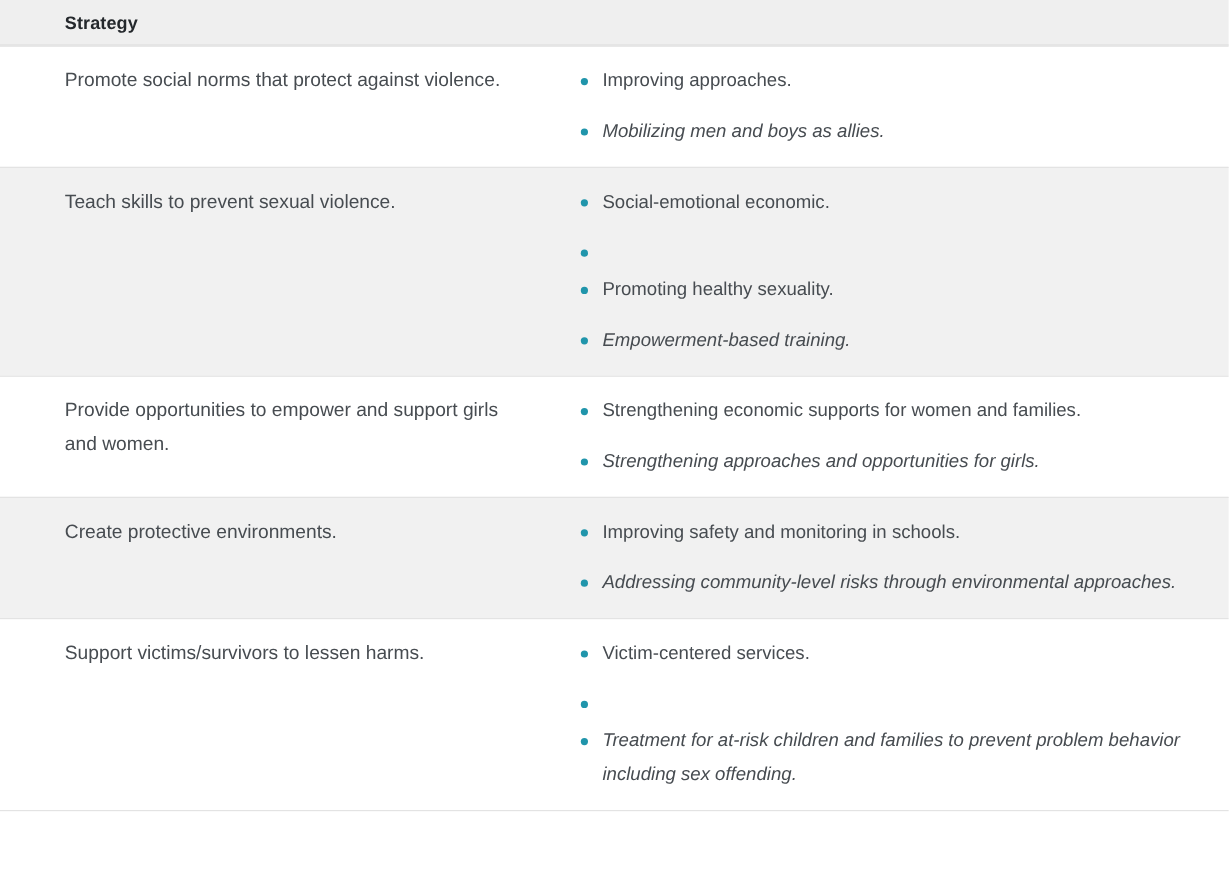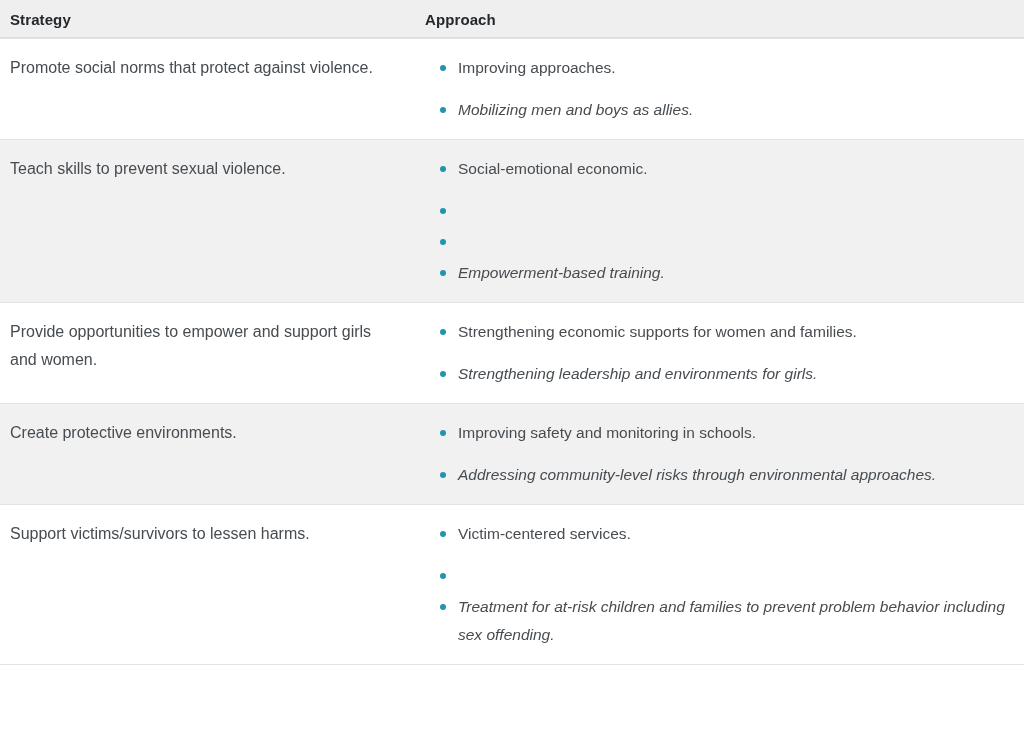--- a/index.html
+++ b/index.html
@@ -18,20 +18,21 @@
     color:var(--text);
   }
   .table{
     width:1024px;
     border-bottom:1px solid var(--border);
   }
   .row{
     display:grid;
     grid-template-columns:415px 1fr;
     border-top:1px solid transparent;
+    padding-left:44px;
   }
   .row + .row{border-top:1px solid var(--border);gap:12px;}
   .header-row{
     background:var(--header-bg);
     border-bottom:1px solid #DEDEDE;
     height:38px;
     align-items:center;
   }
   .header-cell{
     font-size:15px;
@@ -67,21 +68,20 @@
     margin:11px 12px 0 0;
   }
 </style>
 </head>
 <body>
 
 <div class="table">
 
   <div class="row header-row">
     <div class="header-cell">Strategy</div>
-    <div class="header-cell">Approach</div>
   </div>
 
   <div class="row body-row">
     <div class="strategy-cell">Promote social norms that protect against violence.</div>
     <ul class="approach-list">
       <li class="approach-item">
           <span class="bullet"></span>
           <span>Improving approaches.</span>
         </li>
       <li class="approach-item">
@@ -96,38 +96,39 @@
     <ul class="approach-list">
       <li class="approach-item">
           <span class="bullet"></span>
           <span>Social-emotional economic.</span>
         </li>
       <li class="approach-item">
           <span class="bullet"></span>
         </li>
       <li class="approach-item">
           <span class="bullet"></span>
+          <span>Promoting healthy sexuality.</span>
         </li>
       <li class="approach-item">
           <span class="bullet"></span>
           <span>Empowerment-based training.</span>
         </li>
     </ul>
   </div>
 
   <div class="row body-row">
     <div class="strategy-cell">Provide opportunities to empower and support girls and women.</div>
     <ul class="approach-list">
       <li class="approach-item">
           <span class="bullet"></span>
           <span>Strengthening economic supports for women and families.</span>
         </li>
       <li class="approach-item">
           <span class="bullet"></span>
-          <span>Strengthening leadership and environments for girls.</span>
+          <span>Strengthening approaches and opportunities for girls.</span>
         </li>
     </ul>
   </div>
 
   <div class="row body-row stripe">
     <div class="strategy-cell">Create protective environments.</div>
     <ul class="approach-list">
       <li class="approach-item">
           <span class="bullet"></span>
           <span>Improving safety and monitoring in schools.</span>

